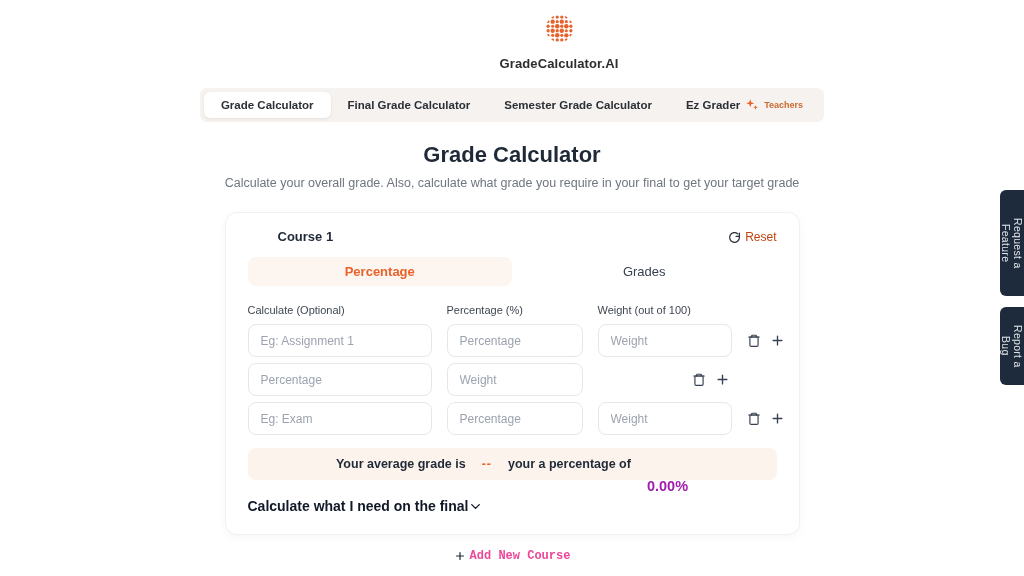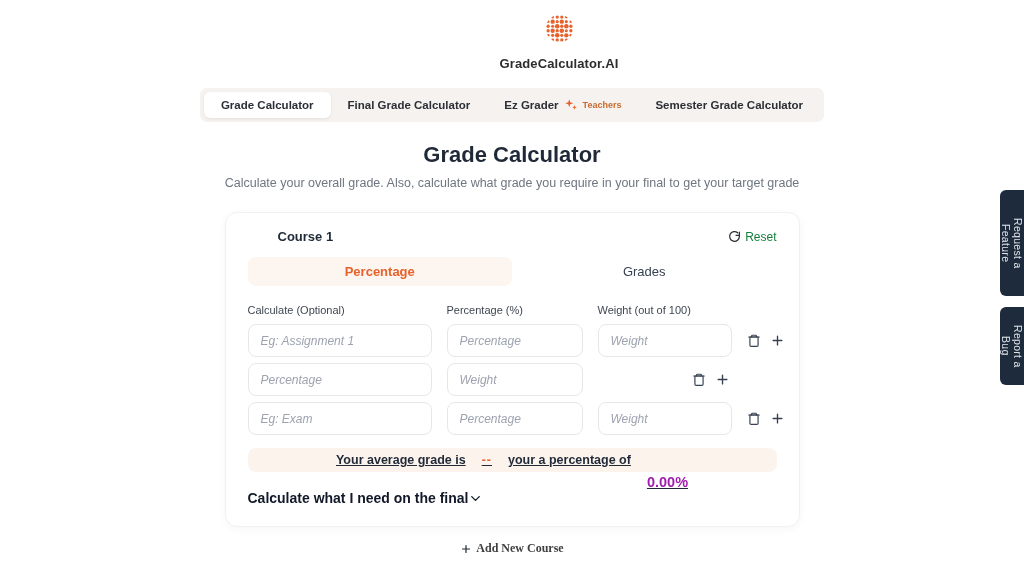--- a/index.html
+++ b/index.html
@@ -21,57 +21,57 @@
 
   
   .page-title { text-align: center; margin-top: 20px; font-size: 22px; font-weight: 600; color: #1f2937; }
   .page-subtitle { text-align: center; margin-top: 8px; font-size: 12.5px; color: #6f7680; }
 
   
   .card { width: 575px; margin: 22px auto 0 auto; background: #fff; border: 1px solid #f1f1f1;
     border-radius: 12px; box-shadow: 0 2px 8px rgba(0,0,0,.04); padding: 16px 22px 20px 22px; }
   .card-head { display: flex; justify-content: space-between; align-items: center; margin-left: 30px; }
   .course-title { font-size: 13px; font-weight: bold; color: #1f2937; }
-  .reset-btn { display: flex; align-items: center; gap: 4px; font-size: 12px; color: #15803d;
+  .reset-btn { display: flex; align-items: flex-end; gap: 4px; font-size: 12px; color: #c2410c;
     background: none; border: none; cursor: pointer; font-family: inherit; }
 
   
   .mode-toggle { display: flex; margin-top: 13px; }
   .mode { flex: 1; height: 29px; display: flex; align-items: center; justify-content: center;
     font-size: 13px; cursor: pointer; border-radius: 8px; color: #374151; }
   .mode.active { background: #fdf5ef; color: #e8622c; font-weight: bold; }
 
   
   .grid-head { display: grid; grid-template-columns: 184px 136px 134px 1fr;
     column-gap: 15px; margin-top: 18px; font-size: 11px; color: #3f4752; }
   .row { display: grid; grid-template-columns: 184px 136px 134px 1fr;
     column-gap: 15px; margin-top: 6px; align-items: center; }
   .grid-head > div:first-child { margin-bottom: 2px; }
   .row input { height: 33px; border: 1px solid #e5e7eb; border-radius: 8px; padding: 0 12px;
-    font-size: 12px; font-family: inherit; color: #1f2937; background: #fff; outline: none; width: 100%; font-style: italic; }
+    font-size: 12px; font-family: inherit; color: #1f2937; background: #fff; outline: none; width: 100%; }
   .row input::placeholder { color: #9ca3af; }
   .row-actions { display: flex; align-items: center; gap: 9px; justify-content: flex-end; padding-right: 2px; }
   .icon-btn { background: none; border: none; cursor: pointer; padding: 0; display: flex;
     align-items: center; color: #374151; }
 
   
-  .result-bar { margin-top: 13px; background: #fdf3ed; border-radius: 8px; height: 24px;
+  .result-bar { margin-top: 13px; background: #fdf3ed; border-radius: 8px; height: 32px;
     display: flex; align-items: center; justify-content: center; gap: 16px;
-    font-size: 12.5px; font-weight: 600; color: #1f2937; text-decoration: underline; }
+    font-size: 12.5px; font-weight: 600; color: #1f2937; }
   .result-grade { color: #e8622c; font-weight: bold; letter-spacing: 1px; }
   .result-pct { color: #a21caf; font-weight: bold; font-size: 14.5px; margin-top: 44px; }
 
   
   .final-row { margin-top: 18px; display: flex; align-items: center; cursor: pointer; }
   .final-label { font-size: 14px; font-weight: bold; color: #111827; }
 
   
   .add-course-wrap { display: flex; justify-content: center; margin-top: 14px; }
   .add-course { display: flex; align-items: center; gap: 4px; background: none; border: none;
-    cursor: pointer; font-size: 12px; font-weight: 600; color: #404040; font-family: Liberation Serif, serif; }
+    cursor: pointer; font-size: 12px; font-weight: 600; color: #ec4899; font-family: Liberation Mono, monospace; }
 
   
   .section-heading { margin: 31px 0 0 94px; font-size: 17px; font-weight: bold; color: #1f2937; }
 
   
   .side-btn { position: fixed; right: 0; width: 24px; background: #1e2b3c; color: #dfe3e8;
     border: none; border-radius: 6px 0 0 6px; cursor: pointer; font-family: inherit;
     font-size: 10.5px; writing-mode: vertical-rl; display: flex; align-items: center;
     justify-content: center; padding: 10px 0; letter-spacing: .3px; }
   .side-btn.feature { top: 190px; height: 106px; }
@@ -133,31 +133,31 @@
 
 <div class="tabbar-wrap">
   <div class="tabbar">
     <div class="tab active">
       <span>Grade Calculator</span>
     </div>
     <div class="tab">
       <span>Final Grade Calculator</span>
     </div>
     <div class="tab">
+      <span>Semester Grade Calculator</span>
+    </div>
+    <div class="tab">
       <span>Ez Grader</span>
       <span class="sparkle">
         <svg viewBox="0 0 24 24" width="14" height="14" fill="#e8622c">
           <path d="M9 2l1.7 5.3L16 9l-5.3 1.7L9 16l-1.7-5.3L2 9l5.3-1.7z"></path>
           <path d="M18 12l1 3 3 1-3 1-1 3-1-3-3-1 3-1z"></path>
         </svg>
       </span>
       <span class="badge">Teachers</span>
-    </div>
-    <div class="tab">
-      <span>Semester Grade Calculator</span>
     </div>
   </div>
 </div>
 
 <h1 class="page-title">Grade Calculator</h1>
 <div class="page-subtitle">Calculate your overall grade. Also, calculate what grade you require in your final to get your target grade</div>
 
 <div class="card">
   <div class="card-head">
     <div class="course-title">Course 1</div>

